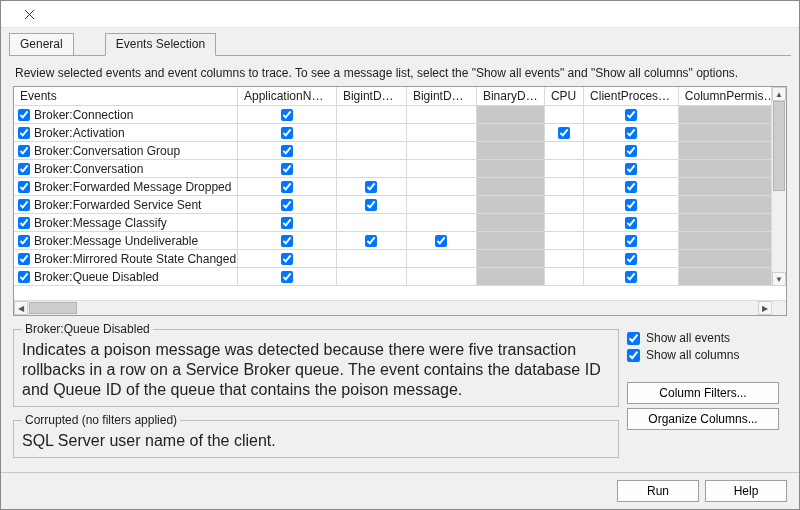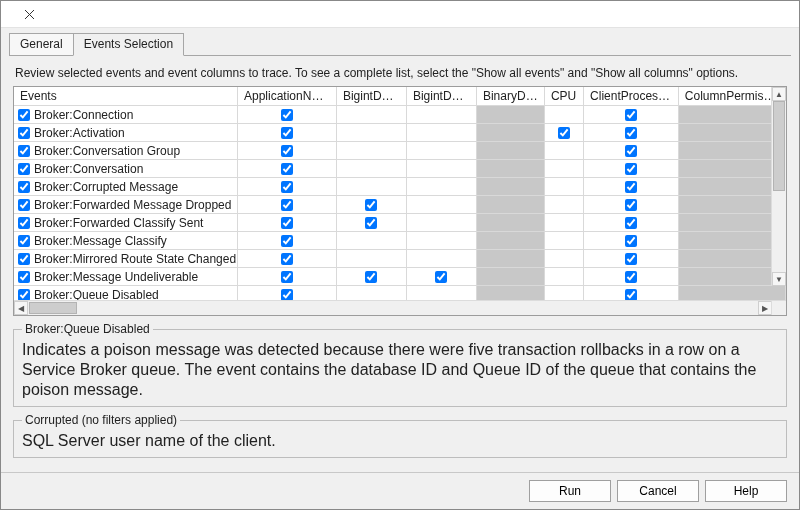--- a/index.html
+++ b/index.html
@@ -35,35 +35,36 @@
   .titlebar .close{
     width:40px;height:22px;
     display:flex;align-items:center;justify-content:center;
     cursor:default;
   }
   .titlebar .close svg{stroke:#333;stroke-width:1}
   
   .tabs{
     display:flex;
     padding:4px 8px 0 8px;
-    gap:0;
+    gap:16px;
   }
   .tab{
     padding:3px 10px 4px;
     border:1px solid #a6a6a6;
     background:#f7f7f7;
     margin-right:-1px;
     position:relative;
     top:1px;
     cursor:default;
   }
   .tab.active{
     background:var(--win-bg);
     border-bottom:1px solid var(--win-bg);
     z-index:2;
+    margin-left:16px;
   }
   .tab-panel-border{
     margin:0 8px;
     border-top:1px solid #a6a6a6;
   }
   .intro{
     padding:10px 14px 6px 14px;
   }
   
   .grid-wrap{
@@ -205,21 +206,21 @@
       </svg>
   </div>
 </div>
 
 <div class="tabs">
   <div class="tab"><span>General</span></div>
   <div class="tab active"><span>Events Selection</span></div>
 </div>
 <div class="tab-panel-border"></div>
 
-<div class="intro">Review selected events and event columns to trace. To see a complete list, select the "Show all events" and "Show all columns" options.</div>
+<div class="intro">Review selected events and event columns to trace. To see a message list, select the "Show all events" and "Show all columns" options.</div>
 
 <div class="grid-wrap">
   <div class="grid-scroll">
     <table class="grid">
       <colgroup id="grid-cols">
           <col style="width: 217px;">
           <col style="width: 96px;">
           <col style="width: 68px;">
           <col style="width: 68px;">
           <col style="width: 66px;">
@@ -274,74 +275,64 @@
             <td class="evt"><input type="checkbox" checked="" style=""><span>Broker:Conversation</span></td>
             <td><input type="checkbox" checked="" style=""></td>
             <td></td>
             <td></td>
             <td class="disabled"></td>
             <td></td>
             <td><input type="checkbox" checked="" style=""></td>
             <td class="disabled"></td>
           </tr>
           <tr>
-            <td class="evt"><input type="checkbox" checked="" style=""><span>Broker:Corrupted Message</span></td>
-            <td><input type="checkbox" checked="" style=""></td>
-            <td></td>
-            <td></td>
-            <td class="disabled"></td>
-            <td></td>
-            <td><input type="checkbox" checked="" style=""></td>
-            <td class="disabled"></td>
-          </tr>
-          <tr>
             <td class="evt"><input type="checkbox" checked="" style=""><span>Broker:Forwarded Message Dropped</span></td>
             <td><input type="checkbox" checked="" style=""></td>
             <td><input type="checkbox" checked="" style=""></td>
             <td></td>
             <td class="disabled"></td>
             <td></td>
             <td><input type="checkbox" checked="" style=""></td>
             <td class="disabled"></td>
           </tr>
           <tr>
-            <td class="evt"><input type="checkbox" checked="" style=""><span>Broker:Forwarded Classify Sent</span></td>
+            <td class="evt"><input type="checkbox" checked="" style=""><span>Broker:Forwarded Service Sent</span></td>
             <td><input type="checkbox" checked="" style=""></td>
             <td><input type="checkbox" checked="" style=""></td>
             <td></td>
             <td class="disabled"></td>
             <td></td>
             <td><input type="checkbox" checked="" style=""></td>
             <td class="disabled"></td>
           </tr>
           <tr>
             <td class="evt"><input type="checkbox" checked="" style=""><span>Broker:Message Classify</span></td>
             <td><input type="checkbox" checked="" style=""></td>
             <td></td>
             <td></td>
             <td class="disabled"></td>
             <td></td>
             <td><input type="checkbox" checked="" style=""></td>
             <td class="disabled"></td>
           </tr>
           <tr>
+            <td class="evt"><input type="checkbox" checked="" style=""><span>Broker:Message Undeliverable</span></td>
+            <td><input type="checkbox" checked="" style=""></td>
+            <td><input type="checkbox" checked="" style=""></td>
+            <td><input type="checkbox" checked="" style=""></td>
+            <td class="disabled"></td>
+            <td></td>
+            <td><input type="checkbox" checked="" style=""></td>
+            <td class="disabled"></td>
+          </tr>
+          <tr>
             <td class="evt"><input type="checkbox" checked="" style=""><span>Broker:Mirrored Route State Changed</span></td>
             <td><input type="checkbox" checked="" style=""></td>
             <td></td>
             <td></td>
-            <td class="disabled"></td>
-            <td></td>
-            <td><input type="checkbox" checked="" style=""></td>
-            <td class="disabled"></td>
-          </tr>
-          <tr>
-            <td class="evt"><input type="checkbox" checked="" style=""><span>Broker:Message Undeliverable</span></td>
-            <td><input type="checkbox" checked="" style=""></td>
-            <td><input type="checkbox" checked="" style=""></td>
-            <td><input type="checkbox" checked="" style=""></td>
             <td class="disabled"></td>
             <td></td>
             <td><input type="checkbox" checked="" style=""></td>
             <td class="disabled"></td>
           </tr>
           <tr>
             <td class="evt"><input type="checkbox" checked="" style=""><span>Broker:Queue Disabled</span></td>
             <td><input type="checkbox" checked="" style=""></td>
             <td></td>
             <td></td>
@@ -372,19 +363,32 @@
   <div class="left-groups">
     <fieldset class="group">
       <legend>Broker:Queue Disabled</legend>
       <div class="desc">Indicates a poison message was detected because there were five transaction rollbacks in a row on a Service Broker queue. The event contains the database ID and Queue ID of the queue that contains the poison message.</div>
     </fieldset>
     <fieldset class="group">
       <legend>Corrupted (no filters applied)</legend>
       <div class="desc">SQL Server user name of the client.</div>
     </fieldset>
   </div>
+  <div class="right-col">
+    <label class="cb">
+      <input type="checkbox" id="cb-evts" checked="" style="">
+      <span>Show all events</span>
+    </label>
+    <label class="cb">
+      <input type="checkbox" id="cb-cols" checked="" style="">
+      <span>Show all columns</span>
+    </label>
+    <div class="btnstack">
+      <button class="winbtn"><span>Column Filters...</span></button>
+      <button class="winbtn"><span>Organize Columns...</span></button>
+    </div>
+  </div>
 </div>
 
 <div class="bottom">
   <button class="winbtn"><span>Run</span></button>
-  <button class="winbtn"><span>Cancel</span></button>
   <button class="winbtn"><span>Help</span></button>
 </div>
 
 </body></html>

